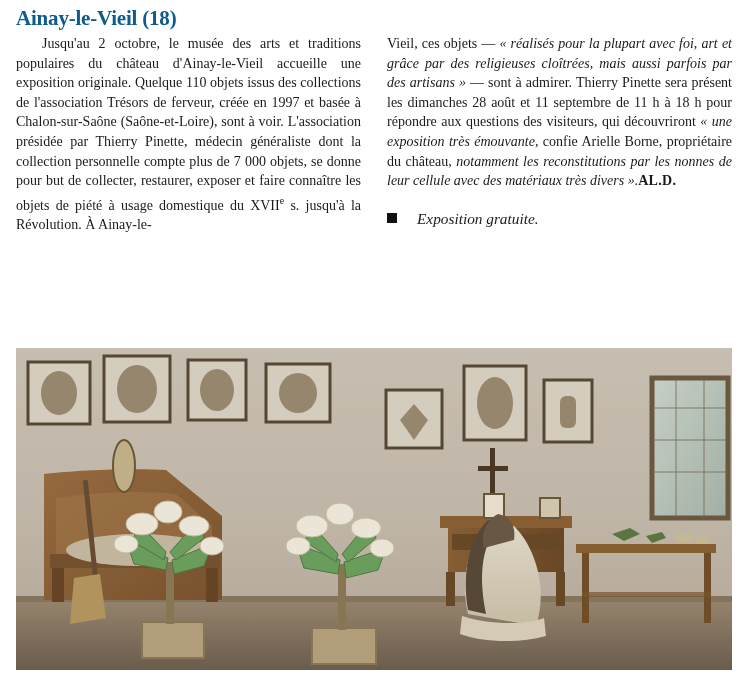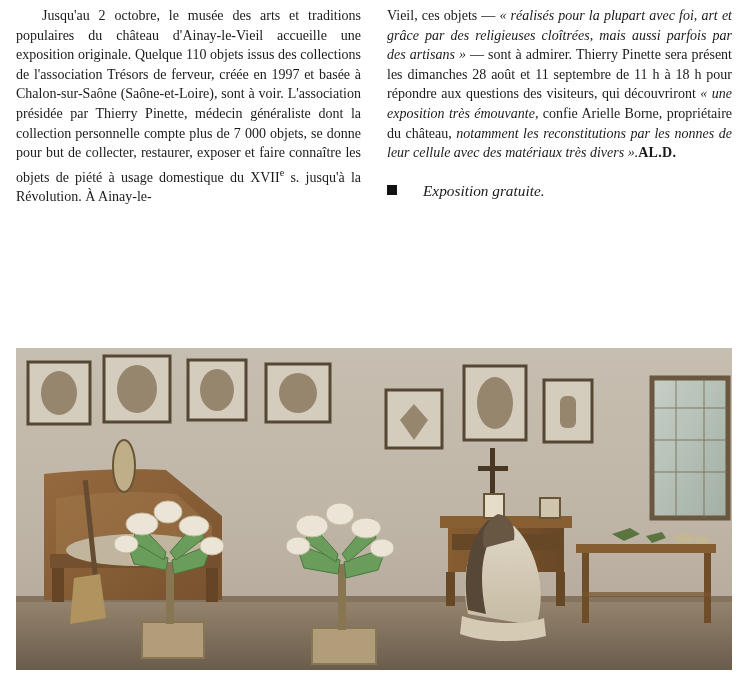--- a/index.html
+++ b/index.html
@@ -58,21 +58,21 @@
     font-style: normal;
     letter-spacing: 0.3px;
   }
   .note {
     margin: 18px 0 0 0;
     font-size: 15.3px;
     line-height: 19.6px;
     font-style: italic;
     display: flex;
     align-items: baseline;
-    gap: 26px;
+    gap: 20px;
   }
   .note .sq {
     display: inline-block;
     width: 10px;
     height: 10px;
     background: #111;
     flex: 0 0 auto;
     position: relative;
     top: -1px;
   }
@@ -86,20 +86,21 @@
     background: #b9a88f;
   }
   .photo svg { display: block; }
   .sup { font-size: 0.72em; vertical-align: super; }
 </style>
 </head>
 <body>
 
 <div class="page">
 
+  <h1 class="headline">Ainay-le-Vieil (18)</h1>
 
   <div class="col-wrap">
 
     <div class="col">
       <p class="body first"><span>Jusqu'au 2 octobre, le musée des arts et traditions populaires du château d'Ainay-le-Vieil accueille une exposition originale. Quelque 110 objets issus des collections de l'association Trésors de ferveur, créée en 1997 et basée à Chalon-sur-Saône (Saône-et-Loire), sont à voir. L'association présidée par Thierry Pinette, médecin généraliste dont la collection personnelle compte plus de 7 000 objets, se donne pour but de collecter, restaurer, exposer et faire connaître les objets de piété à usage domestique du XVII</span><span class="sup">e</span><span> s. jusqu'à la Révolution. À Ainay-le-</span></p>
     </div>
 
     <div class="col">
       <p class="body"><span>Vieil, ces objets — </span><span class="it">« réalisés pour la plupart avec foi, art et grâce par des religieuses cloîtrées, mais aussi parfois par des artisans »</span><span> — sont à admirer. Thierry Pinette sera présent les dimanches 28 août et 11 septembre de 11 h à 18 h pour répondre aux questions des visiteurs, qui découvriront </span><span class="it">« une exposition très émouvante</span><span>, confie Arielle Borne, propriétaire du château, </span><span class="it">notamment les reconstitutions par les nonnes de leur cellule avec des matériaux très divers ».</span><span class="sign">AL.D.</span></p>
 

